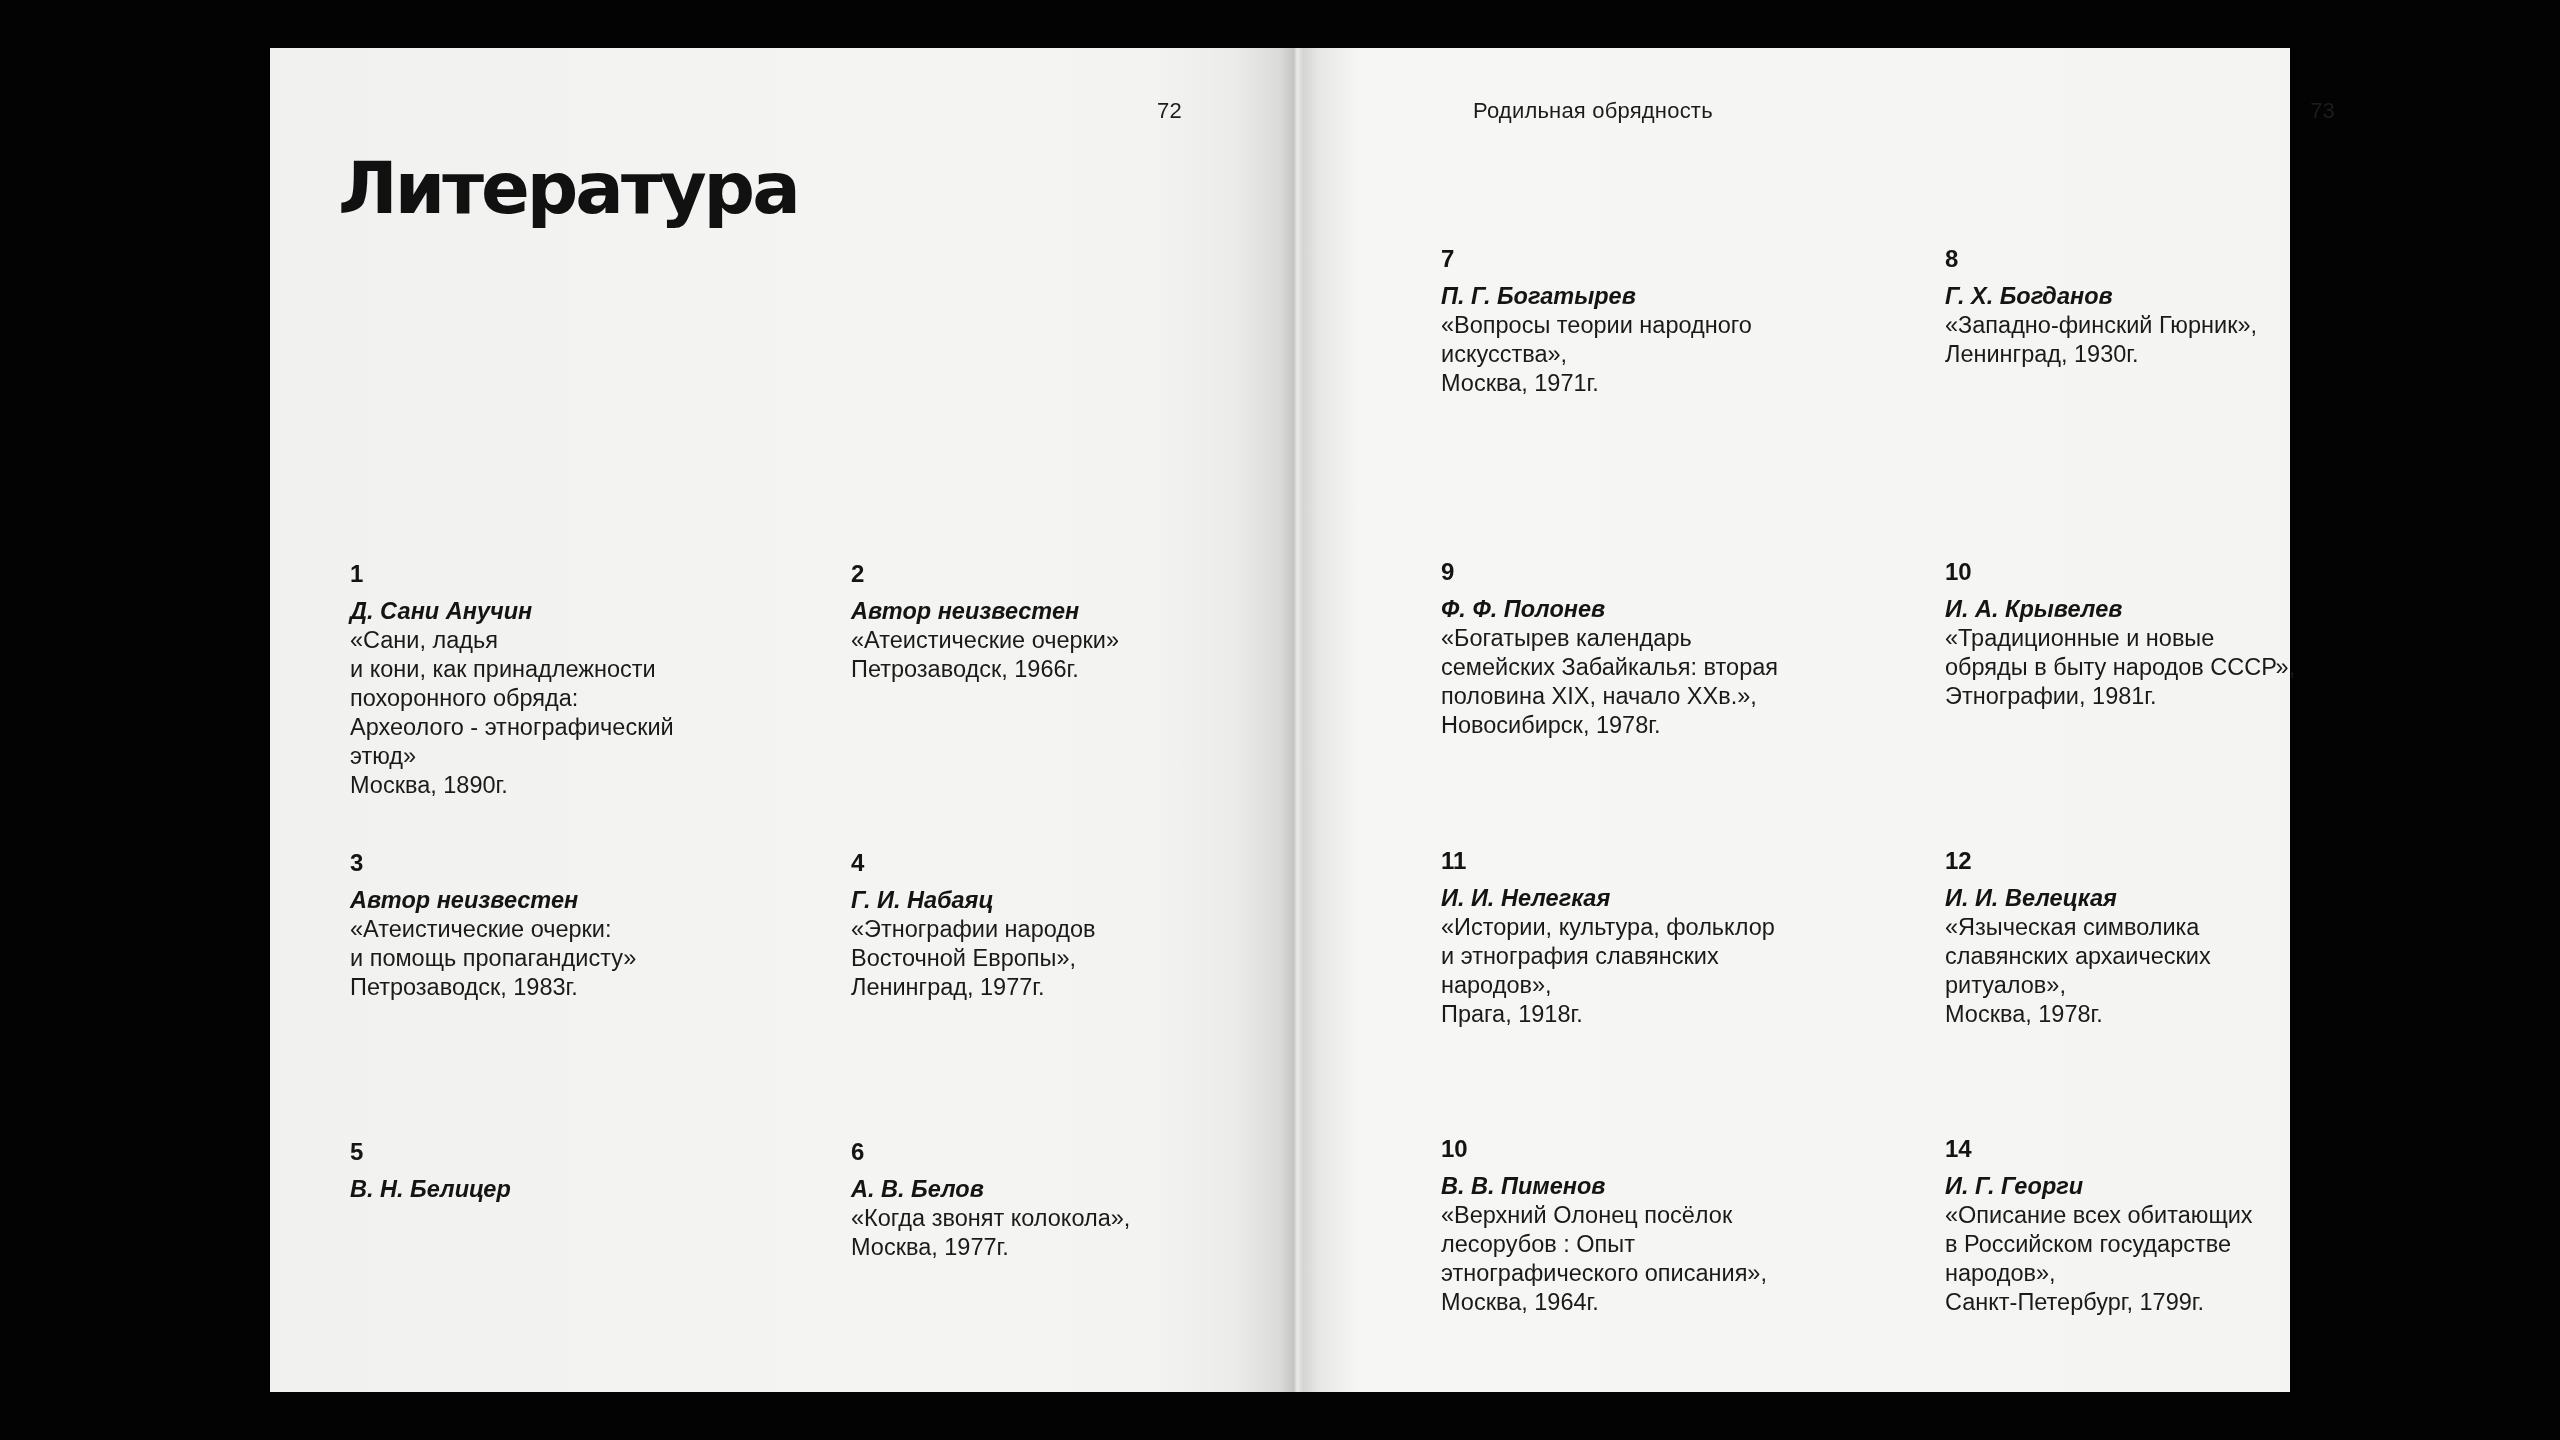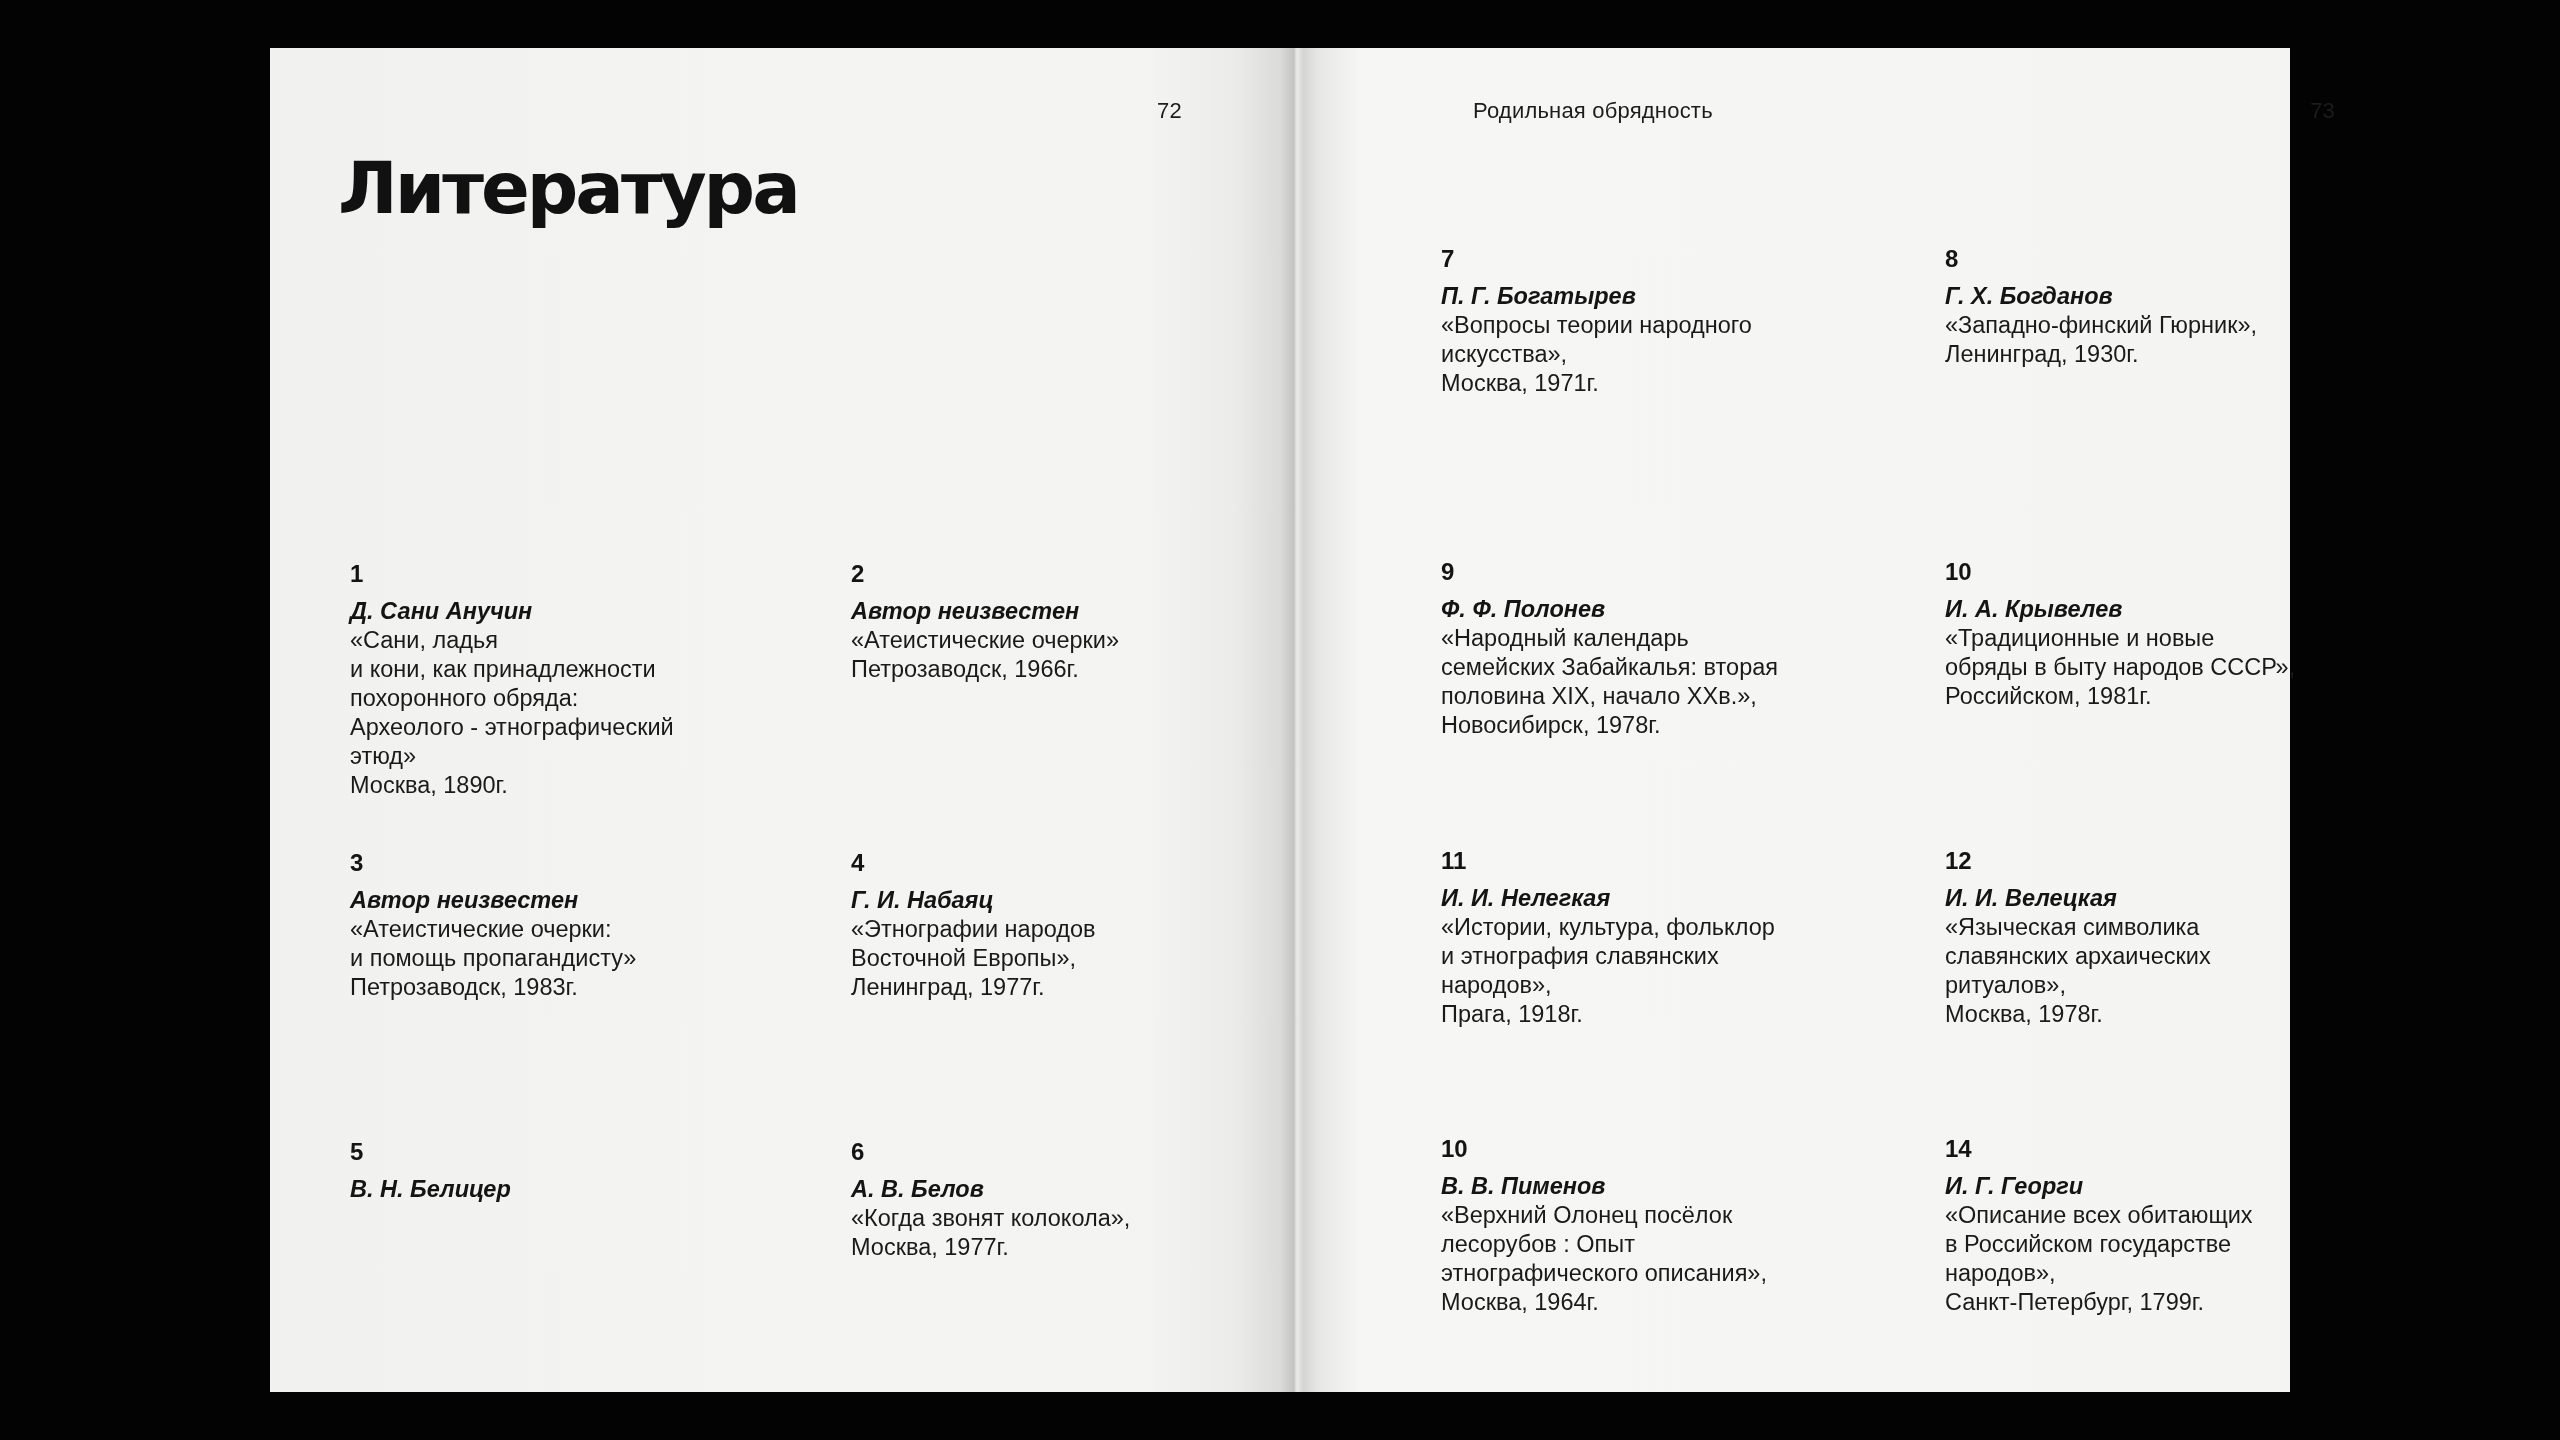--- a/index.html
+++ b/index.html
@@ -128,31 +128,31 @@
     </div>
     <div class="entry" style="left:650px; top:196px;">
       <div class="num">8</div>
       <div class="author">Г. Х. Богданов</div>
       <div class="lines">«Западно-финский Гюрник»,
 Ленинград, 1930г.</div>
     </div>
     <div class="entry" style="left:146px; top:509px;">
       <div class="num">9</div>
       <div class="author">Ф. Ф. Полонев</div>
-      <div class="lines">«Народный календарь
+      <div class="lines">«Богатырев календарь
 семейских Забайкалья: вторая
 половина XIX, начало XXв.»,
 Новосибирск, 1978г.</div>
     </div>
     <div class="entry" style="left:650px; top:509px;">
       <div class="num">10</div>
       <div class="author">И. А. Крывелев</div>
       <div class="lines">«Традиционные и новые
 обряды в быту народов СССР»,
-Российском, 1981г.</div>
+Этнографии, 1981г.</div>
     </div>
     <div class="entry" style="left:146px; top:798px;">
       <div class="num">11</div>
       <div class="author">И. И. Нелегкая</div>
       <div class="lines">«Истории, культура, фольклор
 и этнография славянских
 народов»,
 Прага, 1918г.</div>
     </div>
     <div class="entry" style="left:650px; top:798px;">

